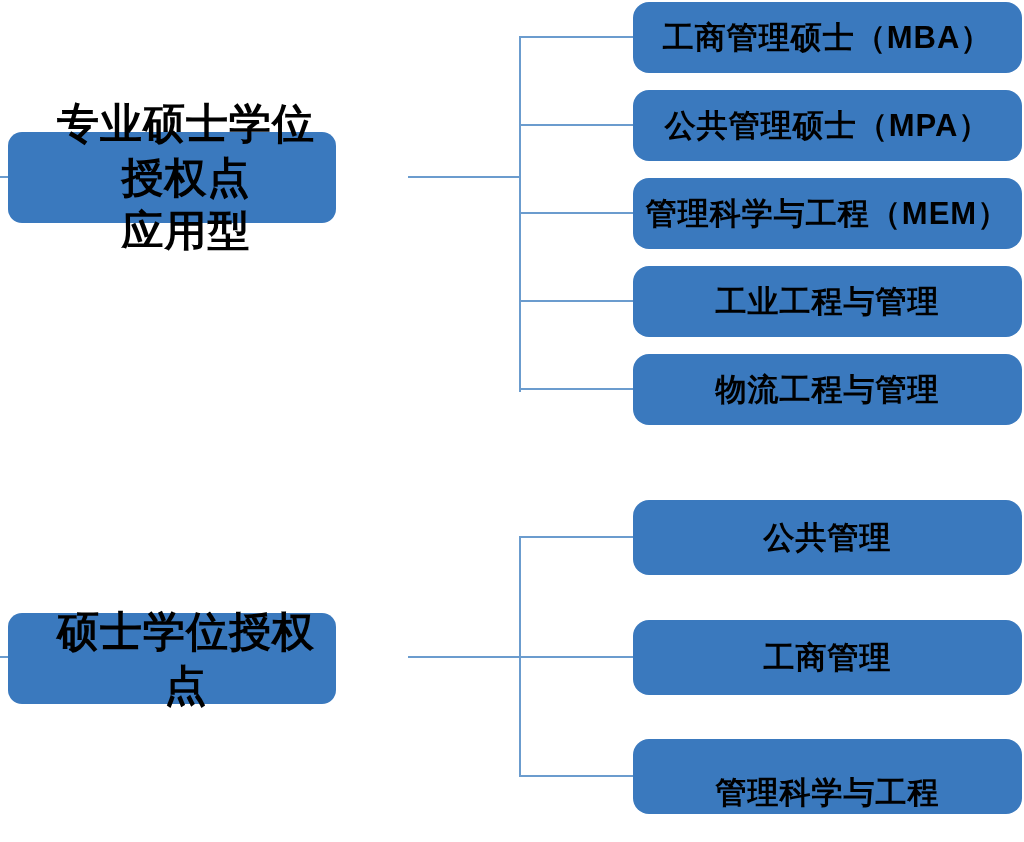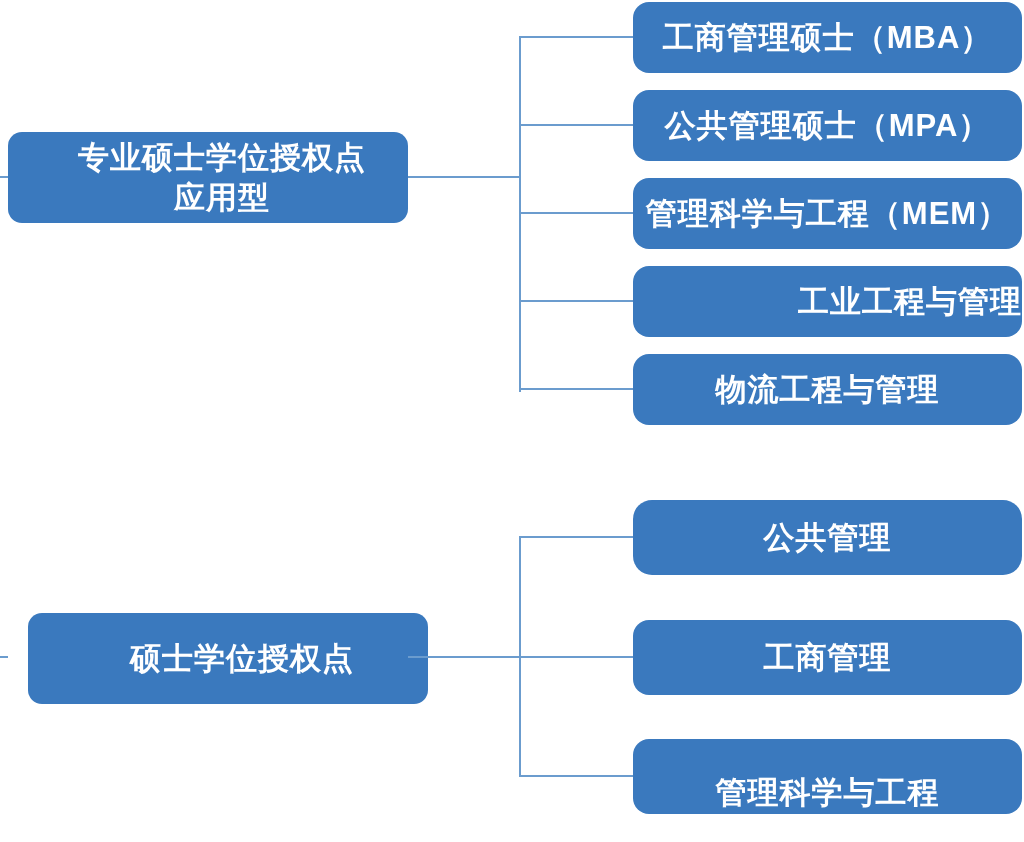--- a/index.html
+++ b/index.html
@@ -11,35 +11,35 @@
   .stage {
     position: relative;
     width: 1024px;
     height: 842px;
     background: #ffffff;
     overflow: hidden;
   }
   .node {
     position: absolute;
     background: #3A79BE;
-    color: #ffffff;
+    color: #000000;
     display: flex;
     flex-direction: column;
     align-items: center;
     justify-content: center;
     text-align: center;
     font-weight: 700;
     box-sizing: border-box;
   }
   .parent {
     left: 8px;
-    width: 400px;
+    width: 328px;
     height: 91px;
     border-radius: 14px;
-    font-size: 31px;
+    font-size: 42px;
     line-height: 1.28;
     letter-spacing: 1px;
     padding-left: 28px;
   }
   .child {
     left: 633px;
     width: 389px;
     border-radius: 16px;
     font-size: 31px;
     letter-spacing: 1px;
@@ -66,41 +66,41 @@
 
   <div class="node child g1" style="top:2px;">
     <span>工商管理硕士（MBA）</span>
   </div>
   <div class="node child g1" style="top:90px;">
     <span>公共管理硕士（MPA）</span>
   </div>
   <div class="node child g1" style="top:178px;">
     <span>管理科学与工程（MEM）</span>
   </div>
-  <div class="node child g1" style="top:266px;align-items:flex-end;">
+  <div class="node child g1" style="top:266px;">
     <span>工业工程与管理</span>
   </div>
   <div class="node child g1" style="top:354px;">
     <span>物流工程与管理</span>
   </div>
 
   <div class="line h-line" style="left:0; top:176px; width:8px;"></div>
   <div class="line h-line" style="left:408px; top:176px; width:113px;"></div>
   <div class="line v-line" style="left:519px; top:36px; height:356px;"></div>
   <div class="line h-line" style="left:519px; top:36px; width:114px;"></div>
   <div class="line h-line" style="left:519px; top:124px; width:114px;"></div>
   <div class="line h-line" style="left:519px; top:212px; width:114px;"></div>
   <div class="line h-line" style="left:519px; top:300px; width:114px;"></div>
   <div class="line h-line" style="left:519px; top:388px; width:114px;"></div>
 
-  <div class="node parent" style="top:613px;margin-left:20px;">
+  <div class="node parent" style="top:613px;">
     <span>硕士学位授权点</span>
   </div>
 
-  <div class="node child g2" style="top:500px;border-radius:19px;">
+  <div class="node child g2" style="top:500px;">
     <span>公共管理</span>
   </div>
   <div class="node child g2" style="top:620px;">
     <span>工商管理</span>
   </div>
   <div class="node child g2" style="top:739px;justify-content:flex-end;">
     <span>管理科学与工程</span>
   </div>
 
   <div class="line h-line" style="left:0; top:656px; width:8px;"></div>

